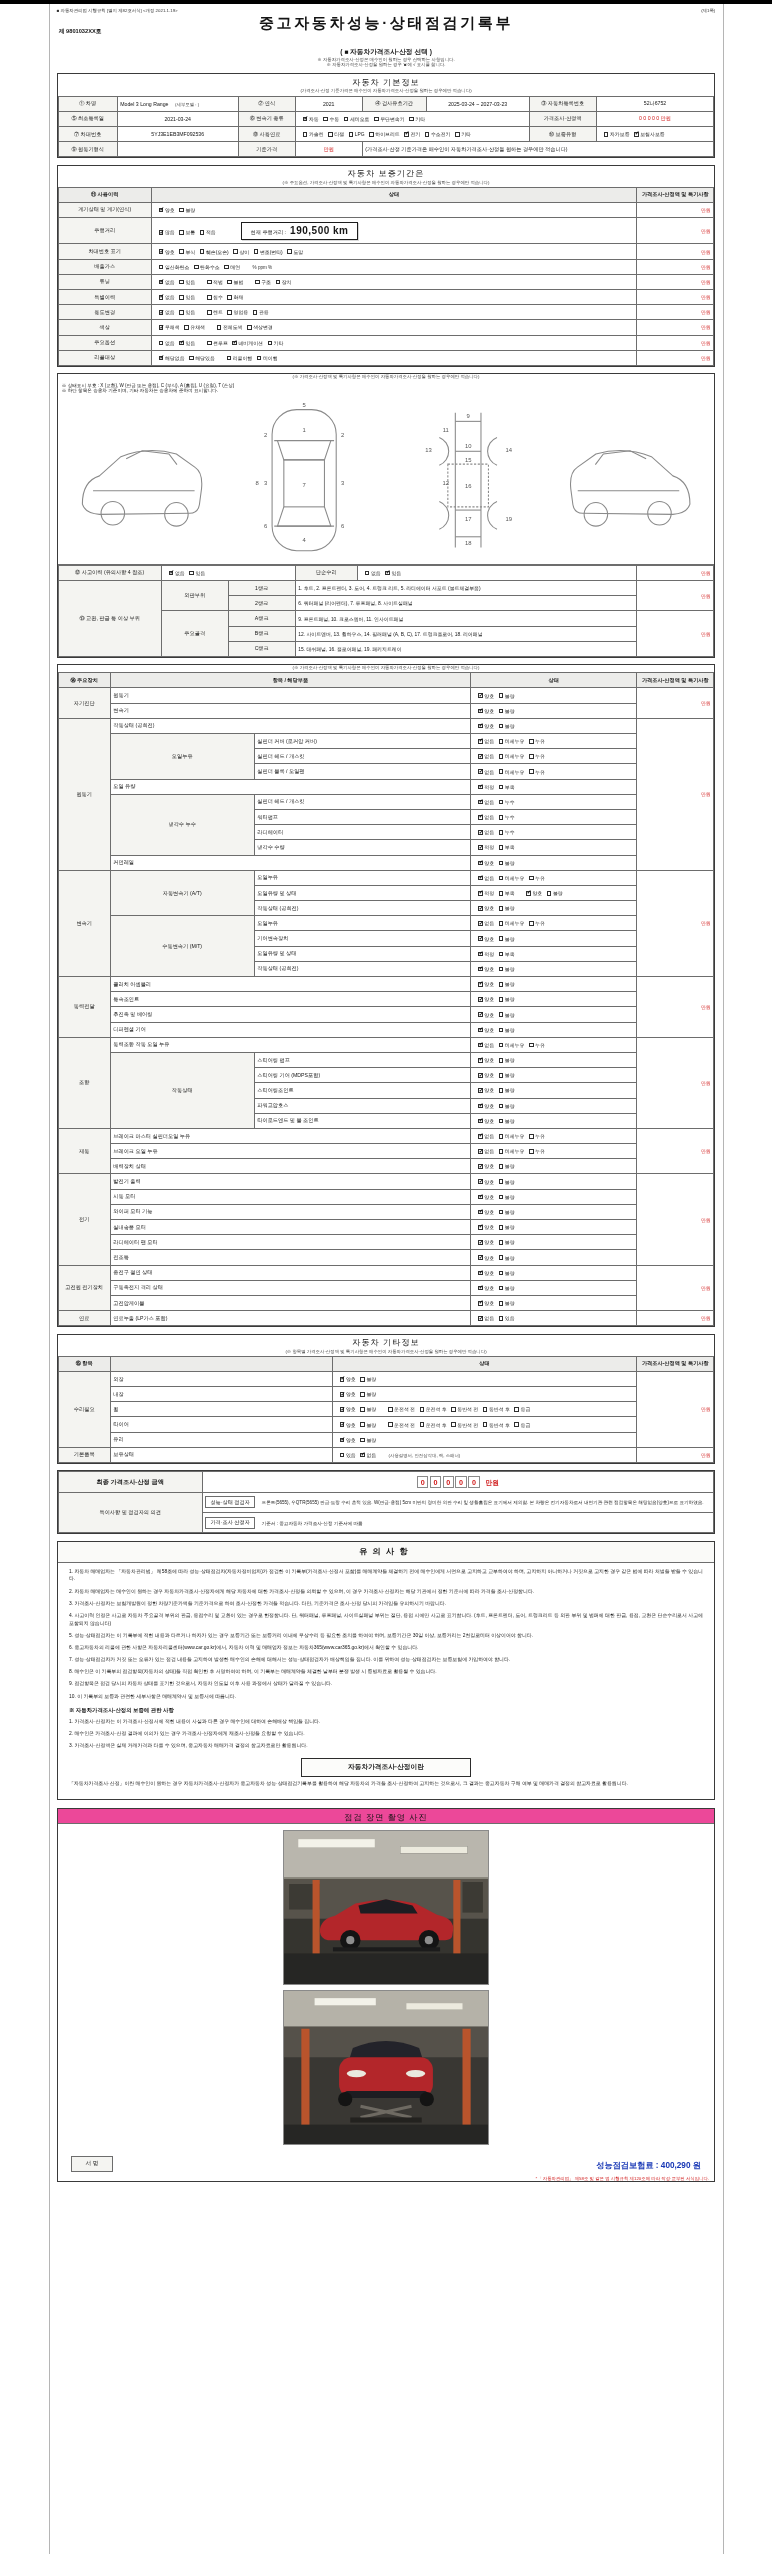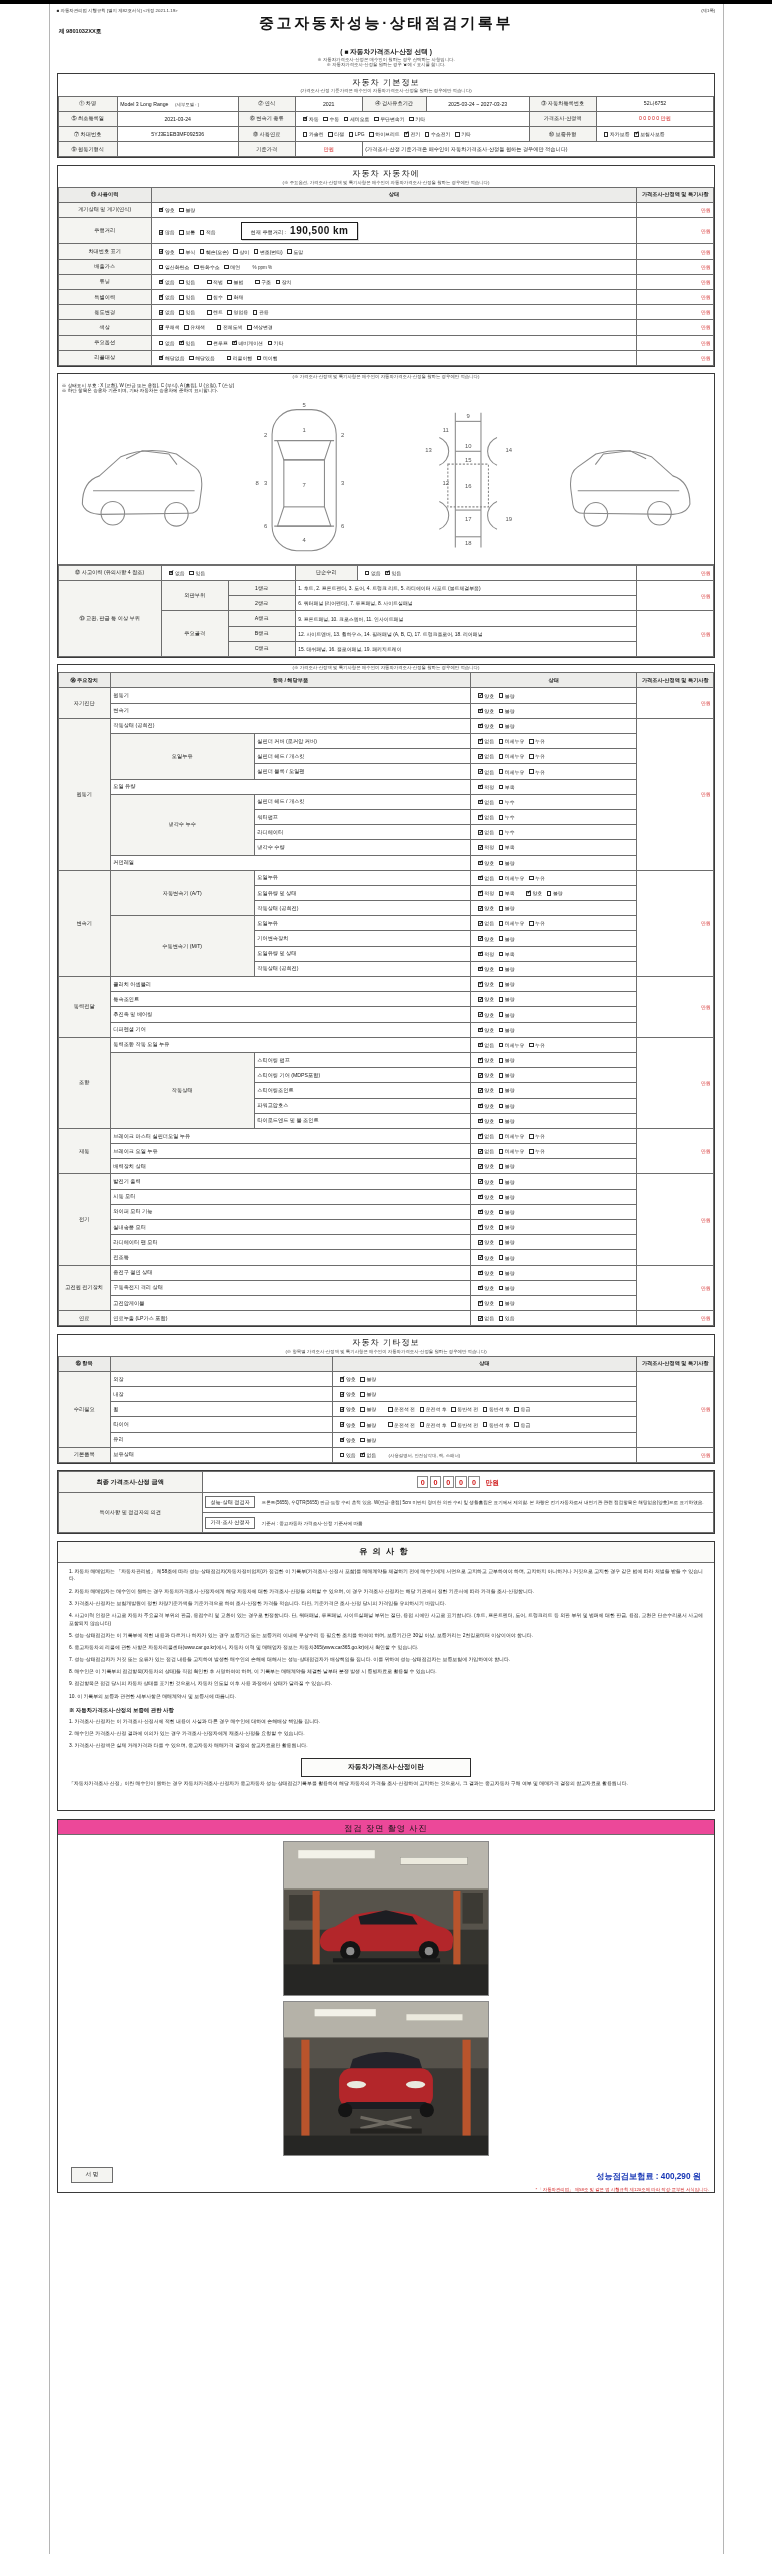--- a/index.html
+++ b/index.html
@@ -37,21 +37,21 @@
   .odo-v { font-size:10px; font-weight:bold; letter-spacing:0.5px; }
   .diagram-row { display:flex; justify-content:space-between; gap:3.1px; padding:4.1px 3.1px; border-bottom:0.5px solid #6d6d6d; }
   .diagram-box { flex:1; }
   .legend-line { font-size:4.6px; padding:2.1px 4.1px 0; }
   .legend-line2 { font-size:4.6px; padding:0 4.1px 2.1px; }
   .rank-items { font-size:4.9px; }
   .final-price-value { font-weight:bold; }
   .digit { display:inline-block; width:11.3px; height:12.4px; border:0.5px solid #8a8a8a; margin-right:1.5px;
            text-align:center; line-height:12.4px; font-size:7.2px; font-weight:bold; color:#d01818; }
   .opinion-text { font-size:4.6px; line-height:1.5; color:#222; }
-  .notice-box { border:1px solid #3a3a3a; margin-top:7.2px; padding-bottom:22px; }
+  .notice-box { border:1px solid #3a3a3a; margin-top:7.2px; padding-bottom:11px; }
   .notice-head { text-align:center; font-weight:bold; font-size:8.2px; letter-spacing:5.2px; padding:4.1px 0;
                  border-bottom:0.5px solid #6d6d6d; background:#fafaf8; }
   .notice-body { padding:5.2px 11.3px 0; }
   .notice-item { font-size:4.9px; line-height:1.55; margin:0 0 4.6px; text-align:justify; }
   .notice-sub-title { font-size:5.4px; font-weight:bold; margin:7.2px 0 3.6px; }
   .pricing-box { width:170px; margin:8.2px auto 3.1px; border:0.8px solid #2c2c2c; text-align:center;
                  font-weight:bold; font-size:6.7px; padding:4.1px 0; background:#fcfcfa; }
   .pricing-text { font-size:4.9px; line-height:1.55; margin:3.1px 0 0; text-align:justify; }
   .photos-sec { margin-top:8.2px; }
   .photo { display:block; margin:5.2px auto; border:0.5px solid #8a8a8a; width:206px; height:155px; }
@@ -119,21 +119,21 @@
         <td class="c"></td>
         <td class="lbl c">기준가격</td>
         <td class="c red">만원</td>
         <td colspan="4" class="small">(가격조사·산정 기준가격은 매수인이 자동차가격조사·산정을 원하는 경우에만 적습니다)</td>
       </tr>
     </tbody>
       </table>
   </div>
 
   <div class="section">
-    <div class="sec-head">자동차 자동차에</div>
+    <div class="sec-head">자동차 보증기간은</div>
     <div class="sec-note">(※ 주요옵션, 가격조사·산정액 및 특기사항은 매수인이 자동차가격조사·산정을 원하는 경우에만 적습니다)</div>
     <table class="frm">
       <thead>
         <tr>
           <th class="head" style="width:93px">⑪ 사용이력</th>
           <th class="head">상태</th>
           <th class="head" style="width:77px">가격조사·산정액 및 특기사항</th>
         </tr>
       </thead>
       <tbody>

